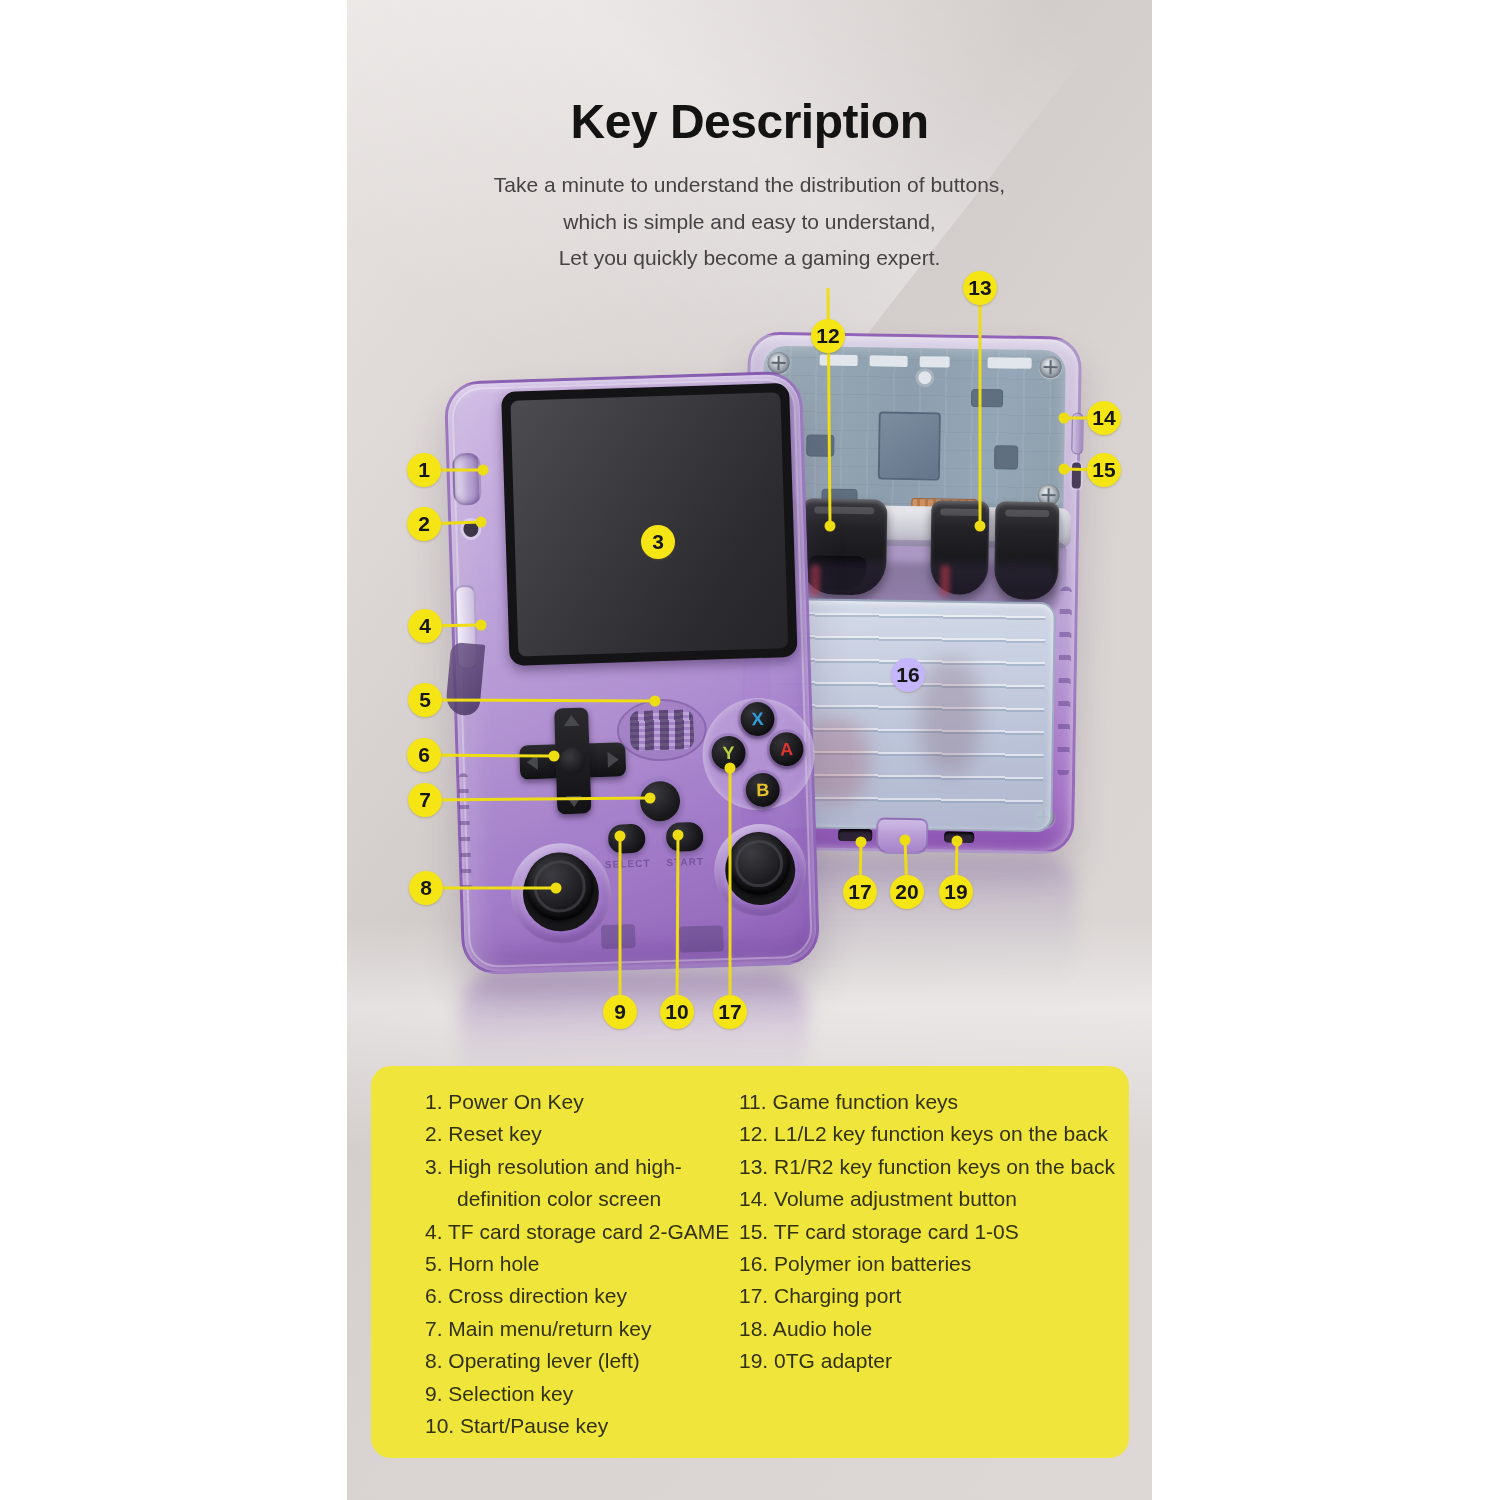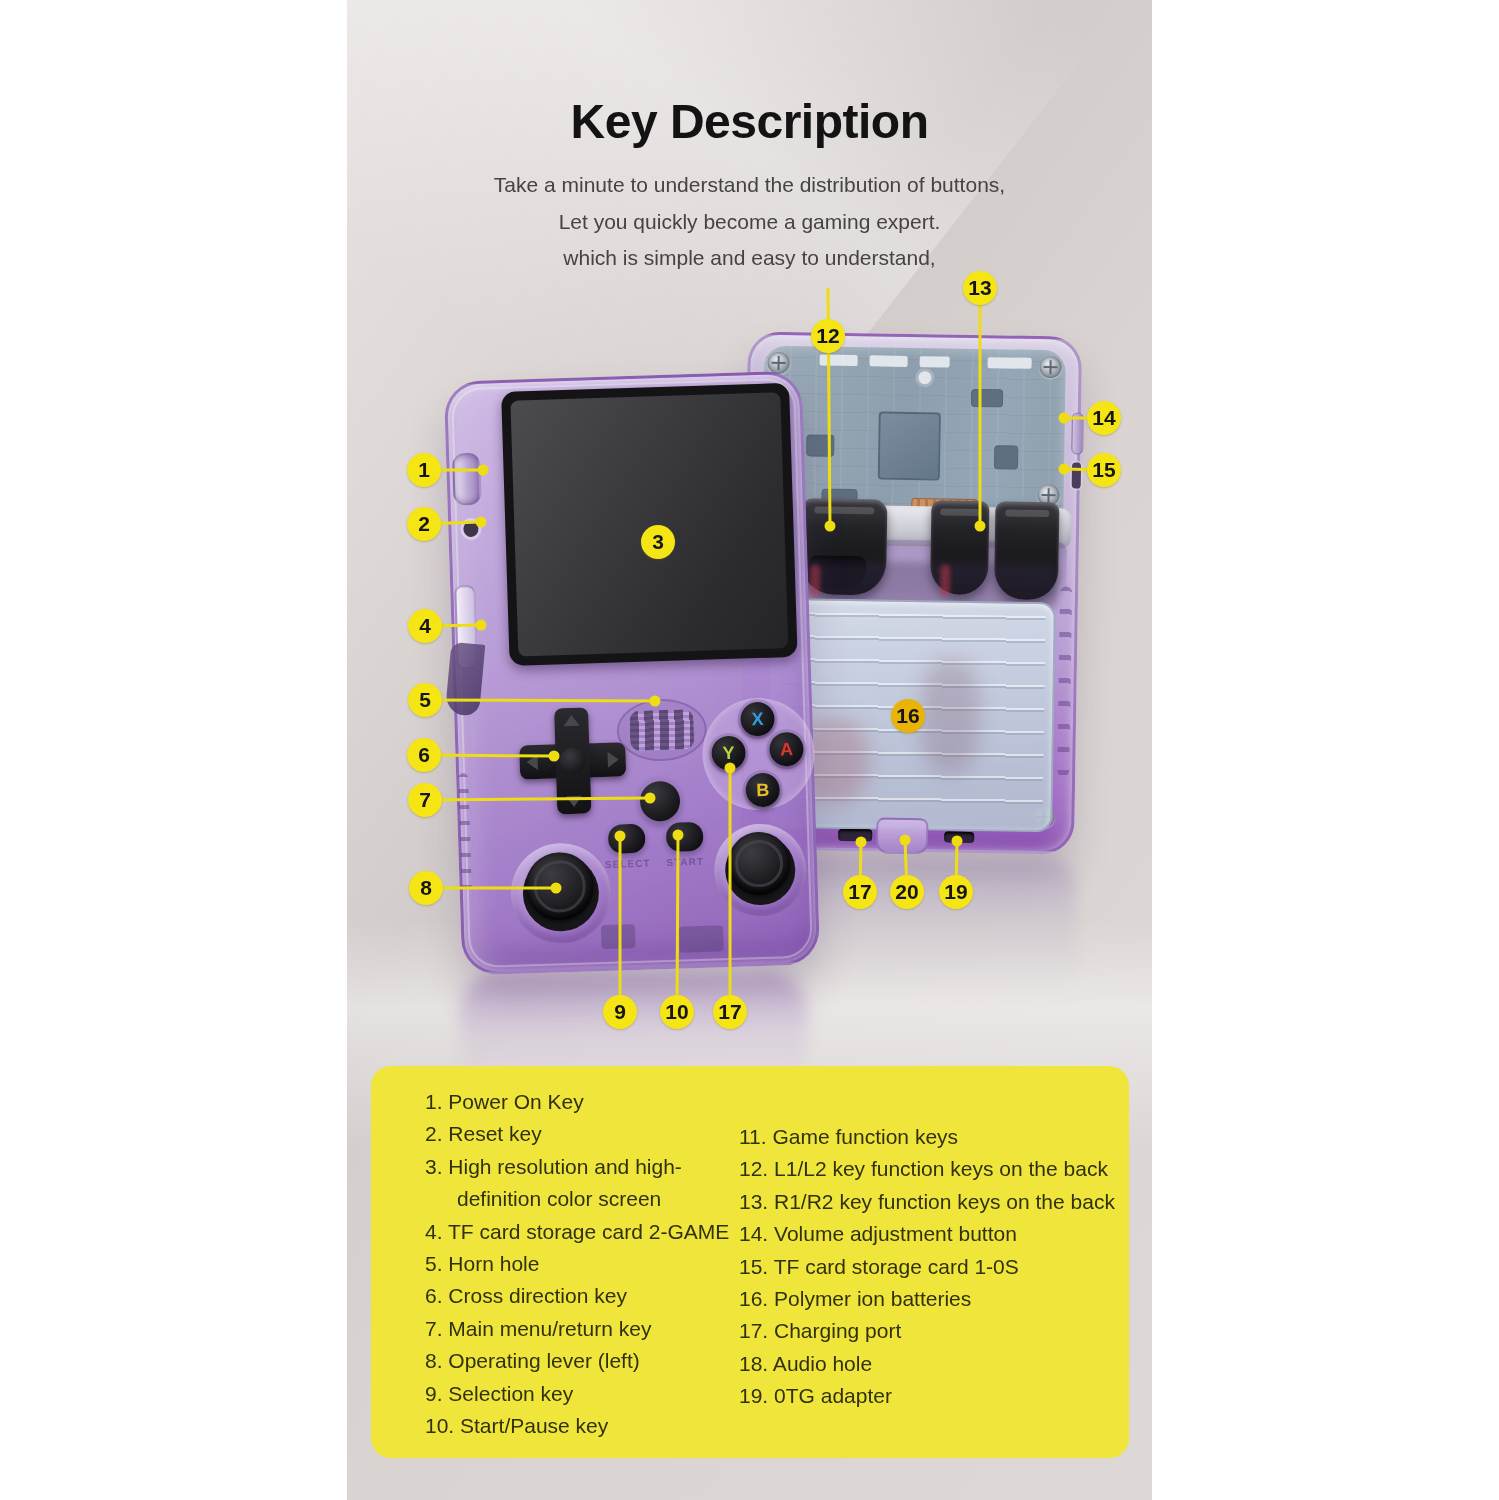--- a/index.html
+++ b/index.html
@@ -159,40 +159,40 @@
   
   .callout-svg{position:absolute;left:0;top:0;width:1499px;height:1500px;z-index:4;pointer-events:none;}
   .callout-layer{position:absolute;left:0;top:0;width:1499px;height:1500px;z-index:5;pointer-events:none;}
   .callout{position:absolute;width:34px;height:34px;border-radius:50%;display:flex;align-items:center;justify-content:center;
     font-size:21px;font-weight:bold;color:#161616;box-shadow:0 1px 2px rgba(120,110,40,.35);}
 
   
   .legend{position:absolute;left:371px;top:1066px;width:758px;height:392px;border-radius:20px;z-index:6;background:var(--legend-bg,#f0e53a);}
   .legend-col{position:absolute;top:20px;list-style:none;margin:0;padding:0;font-size:21px;line-height:32.4px;color:#31310f;}
   .legend-col.left{left:54px;width:320px;}
-  .legend-col.right{left:368px;width:385px;margin-top:35px;}
+  .legend-col.right{left:368px;width:385px;}
   .legend-col li{white-space:pre-line;padding-left:32px;text-indent:-32px;}
 </style>
 </head>
 <body>
 
 <div class="page">
 
   <div class="photo-bg">
     <div class="streak"></div>
     <div class="streak2"></div>
   </div>
   <div class="floor"></div>
 
   <div class="header">
     <div class="title">Key Description</div>
     <div class="subtitle">
       <p>Take a minute to understand the distribution of buttons,</p>
+      <p>which is simple and easy to understand,</p>
       <p>Let you quickly become a gaming expert.</p>
-      <p>which is simple and easy to understand,</p>
     </div>
   </div>
 
   <div class="refl refl-back"></div>
   <div class="refl refl-front"></div>
 
   <div class="dev-back">
     <div class="db-body"></div>
     <div class="db-pcb">
       <div class="pcb-trace"></div>
@@ -336,21 +336,21 @@
       <div class="callout" style="left: 407px; top: 738px; background: rgb(246, 229, 21);">6</div>
       <div class="callout" style="left: 408px; top: 783px; background: rgb(246, 229, 21);">7</div>
       <div class="callout" style="left: 409px; top: 871px; background: rgb(246, 229, 21);">8</div>
       <div class="callout" style="left: 603px; top: 995px; background: rgb(246, 229, 21);">9</div>
       <div class="callout" style="left: 660px; top: 995px; background: rgb(246, 229, 21);">10</div>
       <div class="callout" style="left: 713px; top: 995px; background: rgb(246, 229, 21);">17</div>
       <div class="callout" style="left: 811px; top: 271px; background: rgb(246, 229, 21); margin-top: 48px;">12</div>
       <div class="callout" style="left: 963px; top: 271px; background: rgb(246, 229, 21);">13</div>
       <div class="callout" style="left: 1087px; top: 401px; background: rgb(246, 229, 21);">14</div>
       <div class="callout" style="left: 1087px; top: 453px; background: rgb(246, 229, 21);">15</div>
-      <div class="callout" style="left: 891px; top: 699px; background: #eab308;">16</div>
+      <div class="callout" style="left: 891px; top: 658px; background: #c4b5fd;">16</div>
       <div class="callout" style="left: 843px; top: 875px; background: rgb(246, 229, 21);">17</div>
       <div class="callout" style="left: 890px; top: 875px; background: rgb(246, 229, 21);">20</div>
       <div class="callout" style="left: 939px; top: 875px; background: rgb(246, 229, 21);">19</div>
     </div>
 
   <div class="legend">
     <ul class="legend-col left">
         <li>1. Power On Key</li>
         <li>2. Reset key</li>
         <li>3. High resolution and high-

